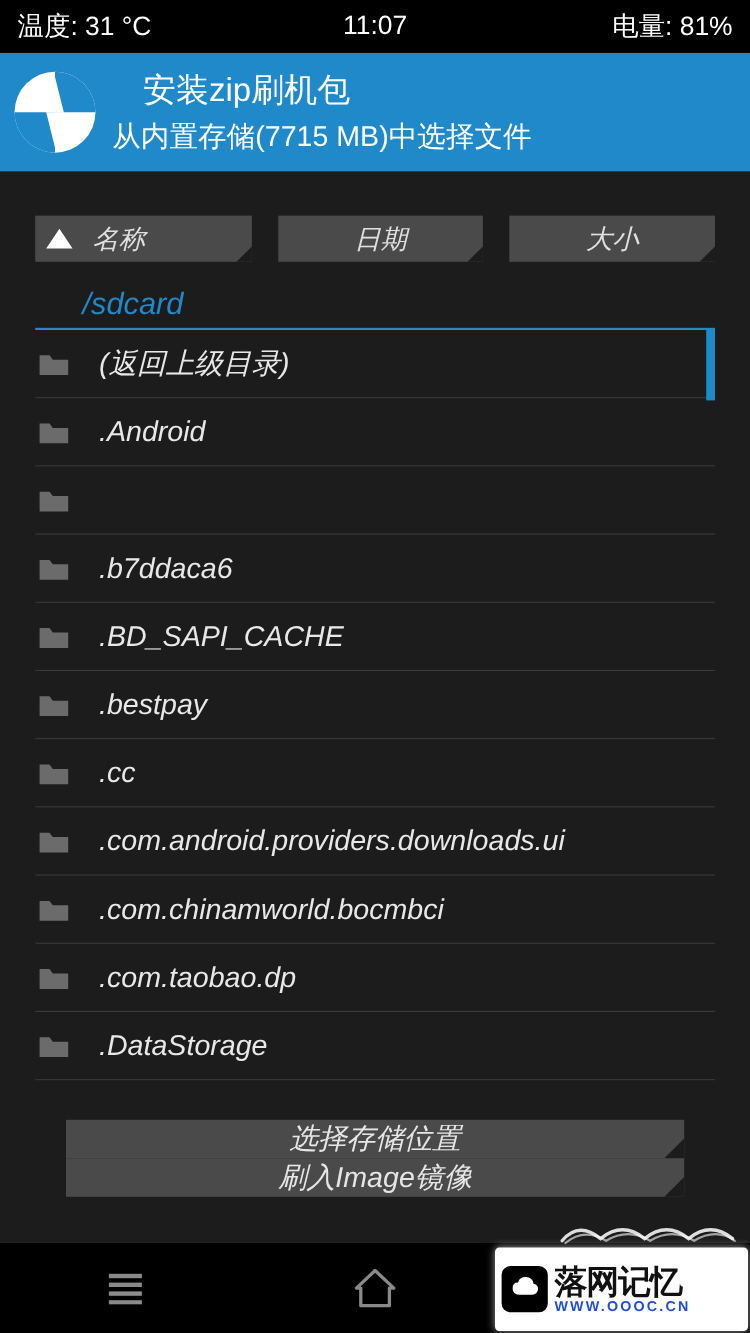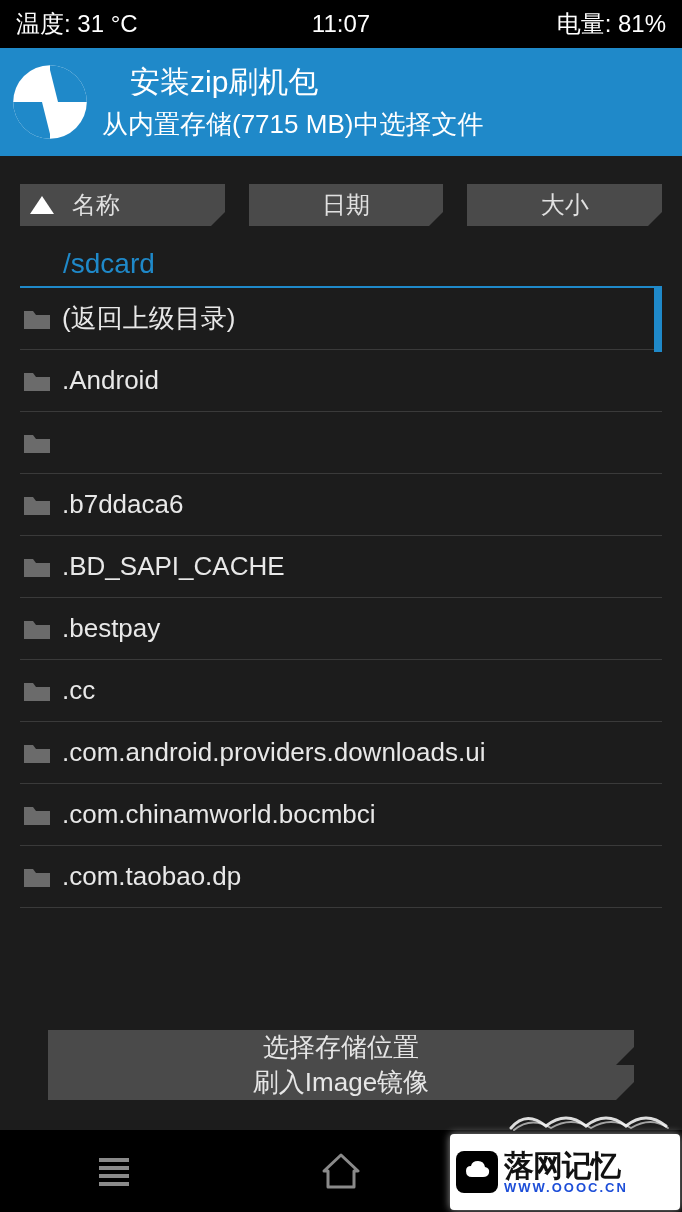--- a/index.html
+++ b/index.html
@@ -11,32 +11,32 @@
   .status-center { position: absolute; left: 50%; transform: translateX(-50%); }
 
   
   .header { background: #1f89c9; display: flex; align-items: center; padding: 14px 16px 14px 10px; gap: 12px; }
   .twrp-logo { width: 80px; height: 80px; flex-shrink: 0; }
   .header-text { color: #fff; display: flex; flex-direction: column; gap: 4px; }
   .header-title { font-size: 30px; font-weight: 400; margin-left: 28px; }
   .header-subtitle { font-size: 26px; font-weight: 300; }
 
   
-  .body-area { background: #1c1c1c; flex: 1; display: flex; flex-direction: column; padding: 0; }
+  .body-area { background: #1c1c1c; flex: 1; display: flex; flex-direction: column; padding: 12px; font-style: italic; }
   .sort-row { display: flex; gap: 24px; padding: 28px 20px 10px 20px; }
   .sort-btn { flex: 1; height: 42px; background: #4a4a4a; color: #e0e0e0; font-size: 24px; display: flex; align-items: center; justify-content: center; position: relative; cursor: pointer; }
   .sort-btn .corner { position: absolute; right: 0; bottom: 0; width: 0; height: 0; border-right: 14px solid #1c1c1c; border-top: 14px solid transparent; }
   .sort-btn .tri { width: 0; height: 0; border-left: 12px solid transparent; border-right: 12px solid transparent; border-bottom: 18px solid #fff; margin-right: 18px; }
   .sort-first { justify-content: flex-start; padding-left: 10px; }
 
   .path-label { color: #1f89c9; font-size: 28px; padding: 12px 20px 6px 20px; margin-left: 43px; }
   .hr-blue { height: 2px; background: #1f89c9; margin: 0 20px; }
 
   .file-list { flex: 1; overflow: hidden; position: relative; margin: 0 20px; }
-  .file-row { display: flex; align-items: center; height: 62px; border-bottom: 1px solid #3a3a3a; cursor: pointer; gap: 10px; padding-left: 2px; }
+  .file-row { display: flex; align-items: center; height: 62px; border-bottom: 1px solid #3a3a3a; cursor: pointer; gap: 26px; padding-left: 2px; }
   .folder-icon { width: 30px; height: 24px; flex-shrink: 0; }
   .file-label { color: #e8e8e8; font-size: 26px; font-weight: 300; }
   .scrollbar { position: absolute; right: -2px; top: 0; width: 10px; height: 64px; background: #1f89c9; }
 
   
   .bottom-buttons { display: flex; padding: 28px 48px 30px 48px; flex-direction: column; }
   .big-btn { flex: 1; height: 78px; background: #4a4a4a; color: #e6e6e6; font-size: 26px; display: flex; align-items: center; justify-content: center; position: relative; cursor: pointer; }
   .big-btn .corner { position: absolute; right: 0; bottom: 0; width: 0; height: 0; border-right: 18px solid #1c1c1c; border-top: 18px solid transparent; }
 
   
@@ -152,20 +152,26 @@
             <path d="M2 4 L11 4 L14 8 L28 8 L28 22 L2 22 Z" fill="#6b6b6b"></path>
           </svg>
           <span class="file-label">.com.chinamworld.bocmbci</span>
         </div>
         <div class="file-row">
           <svg class="folder-icon" viewBox="0 0 30 24">
             <path d="M2 4 L11 4 L14 8 L28 8 L28 22 L2 22 Z" fill="#6b6b6b"></path>
           </svg>
           <span class="file-label">.com.taobao.dp</span>
         </div>
+        <div class="file-row">
+          <svg class="folder-icon" viewBox="0 0 30 24">
+            <path d="M2 4 L11 4 L14 8 L28 8 L28 22 L2 22 Z" fill="#6b6b6b"></path>
+          </svg>
+          <span class="file-label">.DataStorage</span>
+        </div>
       </div>
 
     <div class="bottom-buttons">
       <div class="big-btn">
         <span>选择存储位置</span>
         <span class="corner"></span>
       </div>
       <div class="big-btn">
         <span>刷入Image镜像</span>
         <span class="corner"></span>

